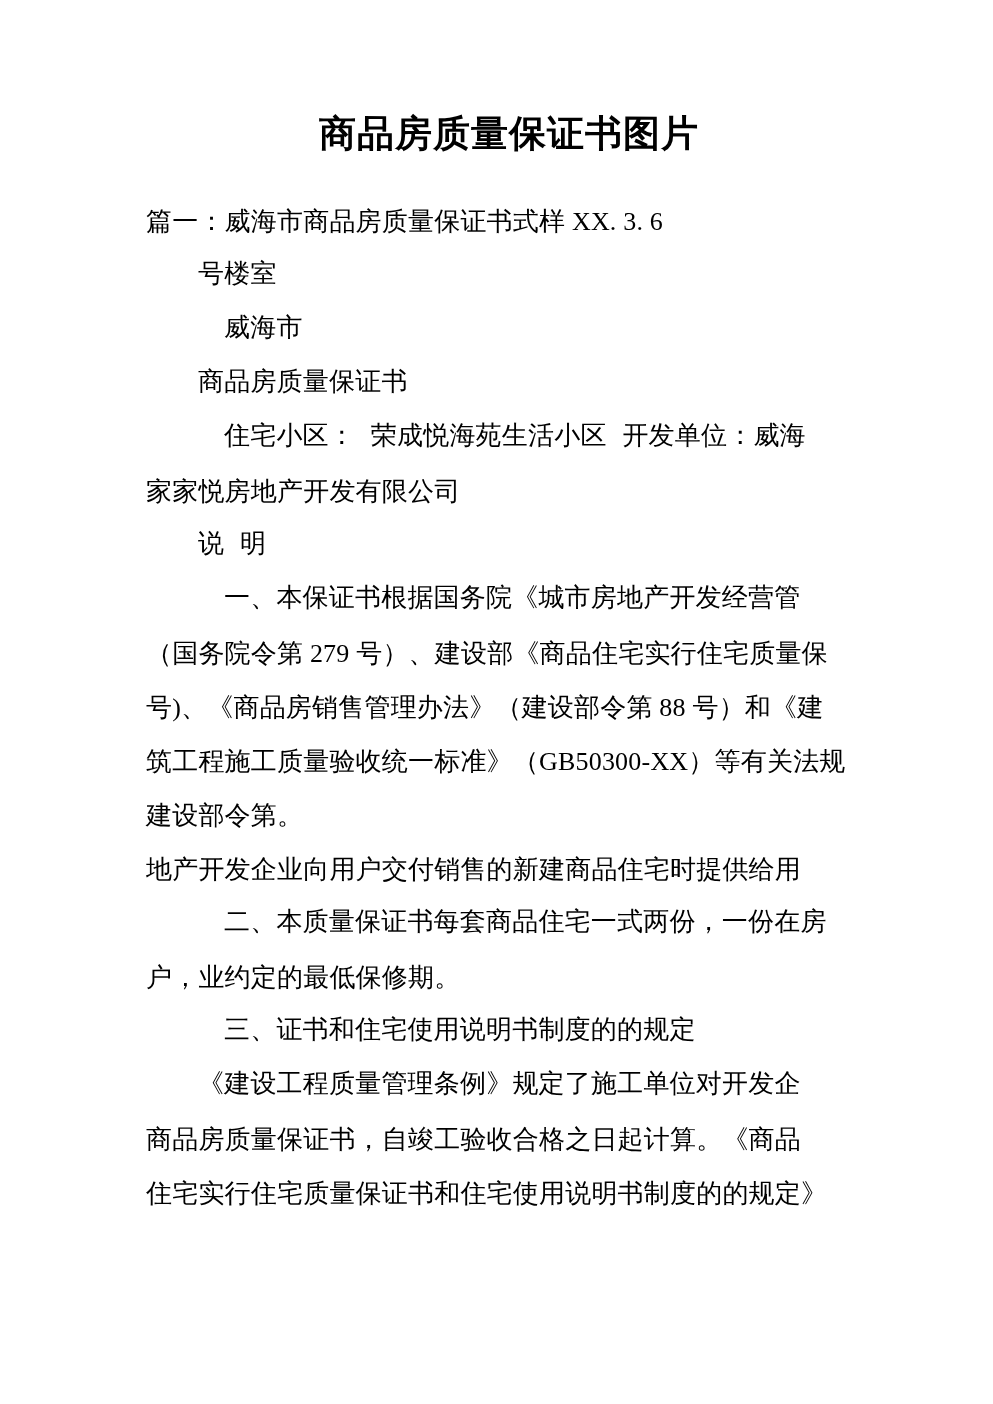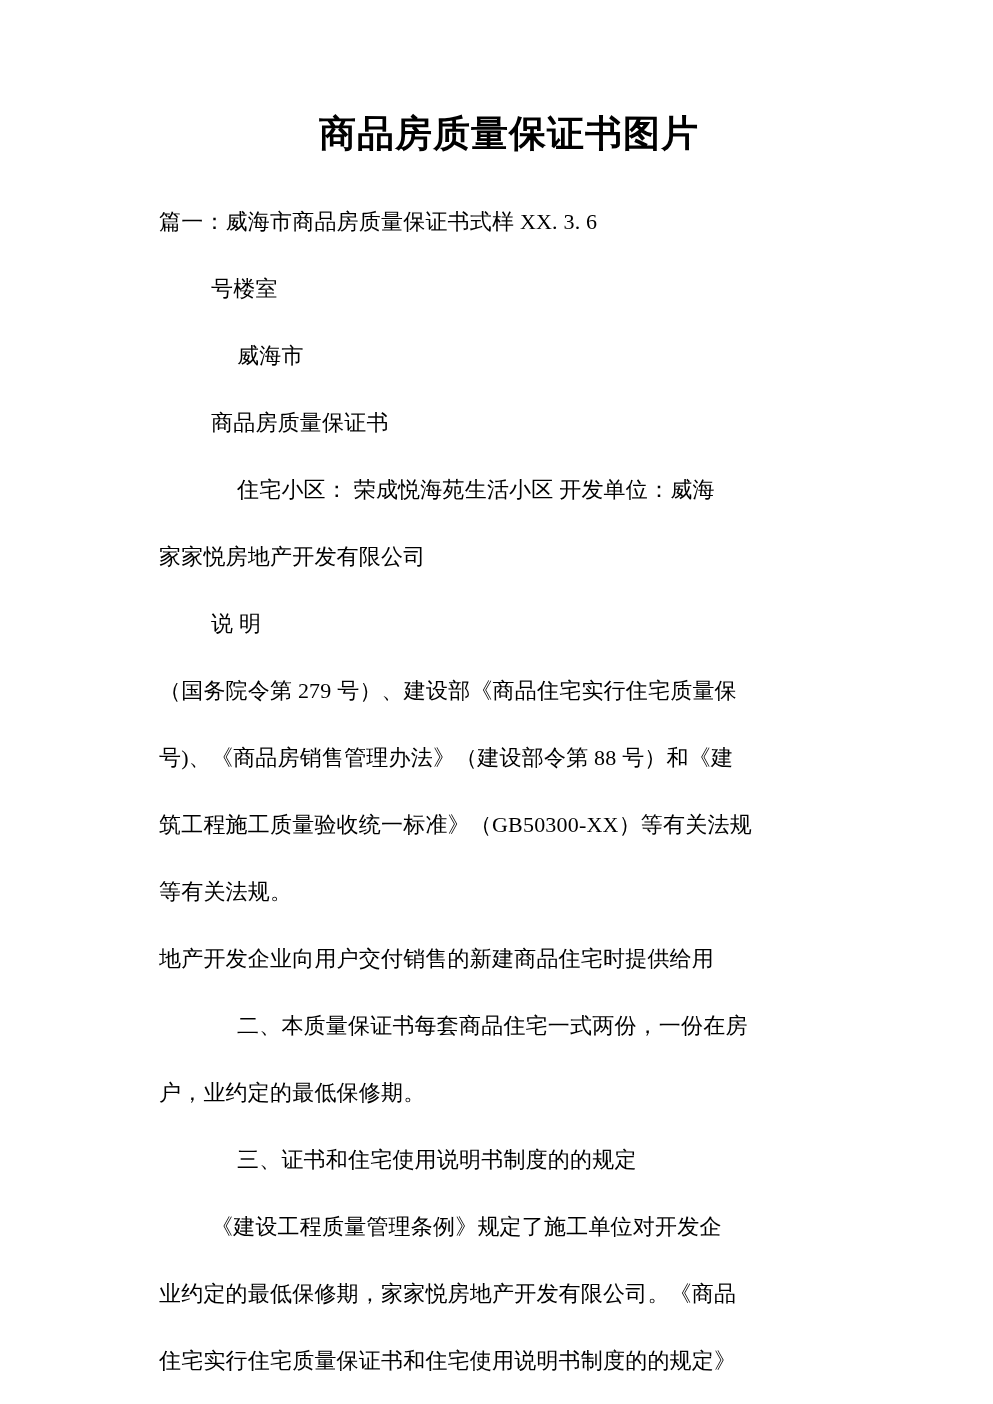--- a/index.html
+++ b/index.html
@@ -28,52 +28,53 @@
     text-align: center;
     letter-spacing: 1px;
     margin: 0;
     padding-top: 112px;
     line-height: 1.2;
   }
   .body-block {
     margin-top: 40px;
   }
   p.line {
-    margin: 16px;
-    font-size: 22px;
+    margin: 3px;
+    font-size: 26px;
     line-height: 51px;
     text-align: justify;
     text-justify: inter-ideograph;
     letter-spacing: 0.2px;
   }
   .ind-0 { text-indent: 0; }
-  .ind-2 { text-indent: 52px; }
-  .ind-3 { text-indent: 78px; }
+  .ind-2 { text-indent: 52px; font-family: Liberation Mono, monospace; }
+  .ind-3 { text-indent: 78px; font-family: Liberation Mono, monospace; }
 </style>
 </head>
 <body>
 
 <div class="page">
 
   <h1 class="doc-title">商品房质量保证书图片</h1>
 
   <div class="body-block">
     <p class="line ind-0">篇一：威海市商品房质量保证书式样 XX. 3. 6</p>
     <p class="line ind-2">号楼室</p>
     <p class="line ind-3">威海市</p>
     <p class="line ind-2">商品房质量保证书</p>
     <p class="line ind-3">住宅小区：  荣成悦海苑生活小区   开发单位：威海</p>
     <p class="line ind-0">家家悦房地产开发有限公司</p>
     <p class="line ind-2">说 明</p>
+    <p class="line ind-3">一、本保证书根据国务院《城市房地产开发经营管</p>
     <p class="line ind-0">（国务院令第 279 号）、建设部《商品住宅实行住宅质量保</p>
     <p class="line ind-0">号)、《商品房销售管理办法》（建设部令第 88 号）和《建</p>
     <p class="line ind-0">筑工程施工质量验收统一标准》（GB50300-XX）等有关法规</p>
-    <p class="line ind-0">等有关法规。</p>
+    <p class="line ind-0">建设部令第。</p>
     <p class="line ind-0">地产开发企业向用户交付销售的新建商品住宅时提供给用</p>
     <p class="line ind-3">二、本质量保证书每套商品住宅一式两份，一份在房</p>
     <p class="line ind-0">户，业约定的最低保修期。</p>
     <p class="line ind-3">三、证书和住宅使用说明书制度的的规定</p>
     <p class="line ind-2">《建设工程质量管理条例》规定了施工单位对开发企</p>
-    <p class="line ind-0">业约定的最低保修期，家家悦房地产开发有限公司。《商品</p>
+    <p class="line ind-0">商品房质量保证书，自竣工验收合格之日起计算。《商品</p>
     <p class="line ind-0">住宅实行住宅质量保证书和住宅使用说明书制度的的规定》</p>
   </div>
 
 </div>
 
 </body></html>

